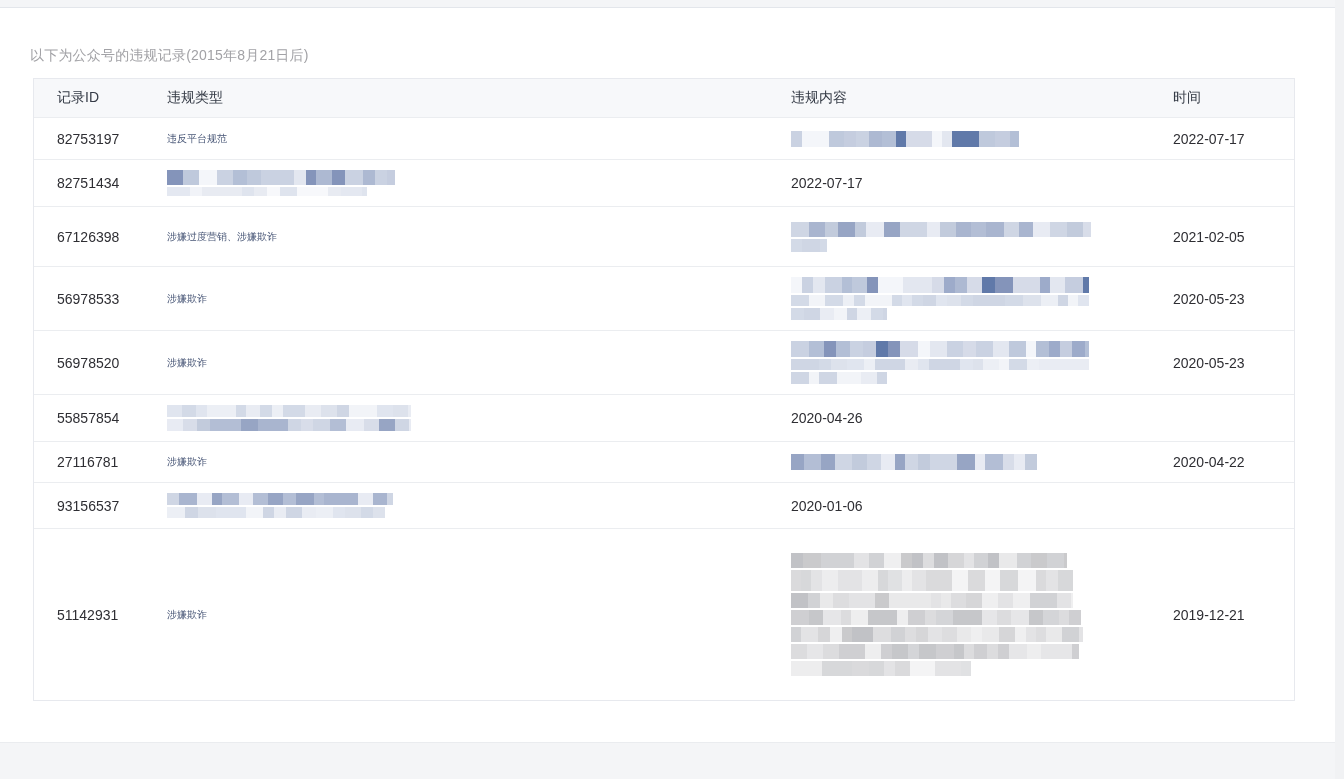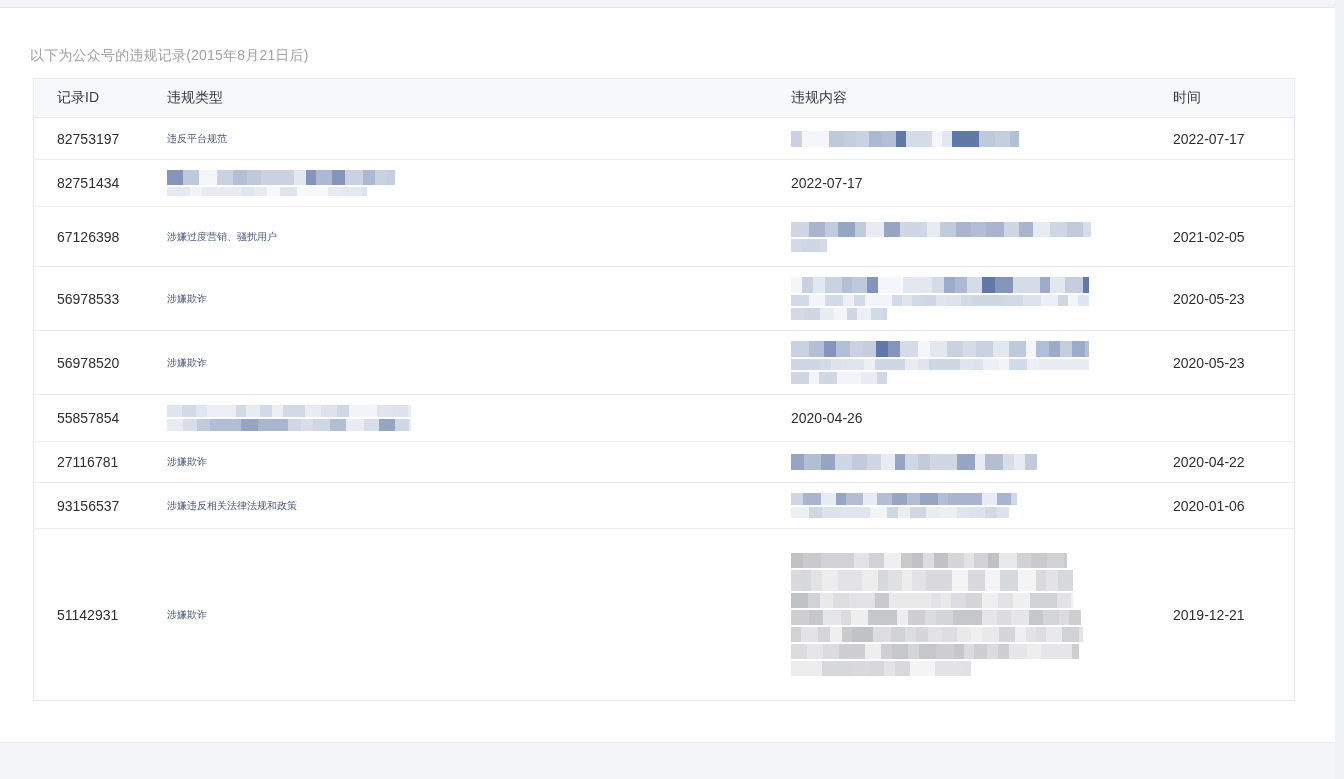--- a/index.html
+++ b/index.html
@@ -156,21 +156,21 @@
     </div>
     <div class="td td-time">
       <span>2022-07-17</span>
     </div>
   </div>
       <div class="tr" style="min-height: 60px;">
     <div class="td td-id">
       <span>67126398</span>
     </div>
     <div class="td td-type">
-      <span>涉嫌过度营销、骚扰用户</span>
+      <span>涉嫌过度营销、涉嫌欺诈</span>
     </div>
     <div class="td td-content">
       <div class="censor-wrap">
             <div class="censor-line" style="width: 300px; height: 15px;">
               <span style="width: 18px; background: rgb(207, 214, 228);"></span>
               <span style="width: 16px; background: rgb(169, 181, 207);"></span>
               <span style="width: 13px; background: rgb(194, 203, 220);"></span>
               <span style="width: 17px; background: rgb(151, 165, 196);"></span>
               <span style="width: 11px; background: rgb(194, 203, 220);"></span>
               <span style="width: 18px; background: rgb(232, 235, 243);"></span>
@@ -430,23 +430,20 @@
           </div>
     </div>
     <div class="td td-time">
       <span>2020-04-22</span>
     </div>
   </div>
       <div class="tr" style="min-height: 41px;">
     <div class="td td-id">
       <span>93156537</span>
     </div>
-    <div class="td td-type">
-      <span>涉嫌违反相关法律法规和政策</span>
-    </div>
     <div class="td td-content">
       <div class="censor-wrap">
             <div class="censor-line" style="width: 226px; height: 12px;">
               <span style="width: 12px; background: rgb(207, 214, 228);"></span>
               <span style="width: 18px; background: rgb(169, 181, 207);"></span>
               <span style="width: 15px; background: rgb(232, 235, 243);"></span>
               <span style="width: 10px; background: rgb(151, 165, 196);"></span>
               <span style="width: 17px; background: rgb(179, 190, 213);"></span>
               <span style="width: 14px; background: rgb(232, 235, 243);"></span>
               <span style="width: 15px; background: rgb(179, 190, 213);"></span>

